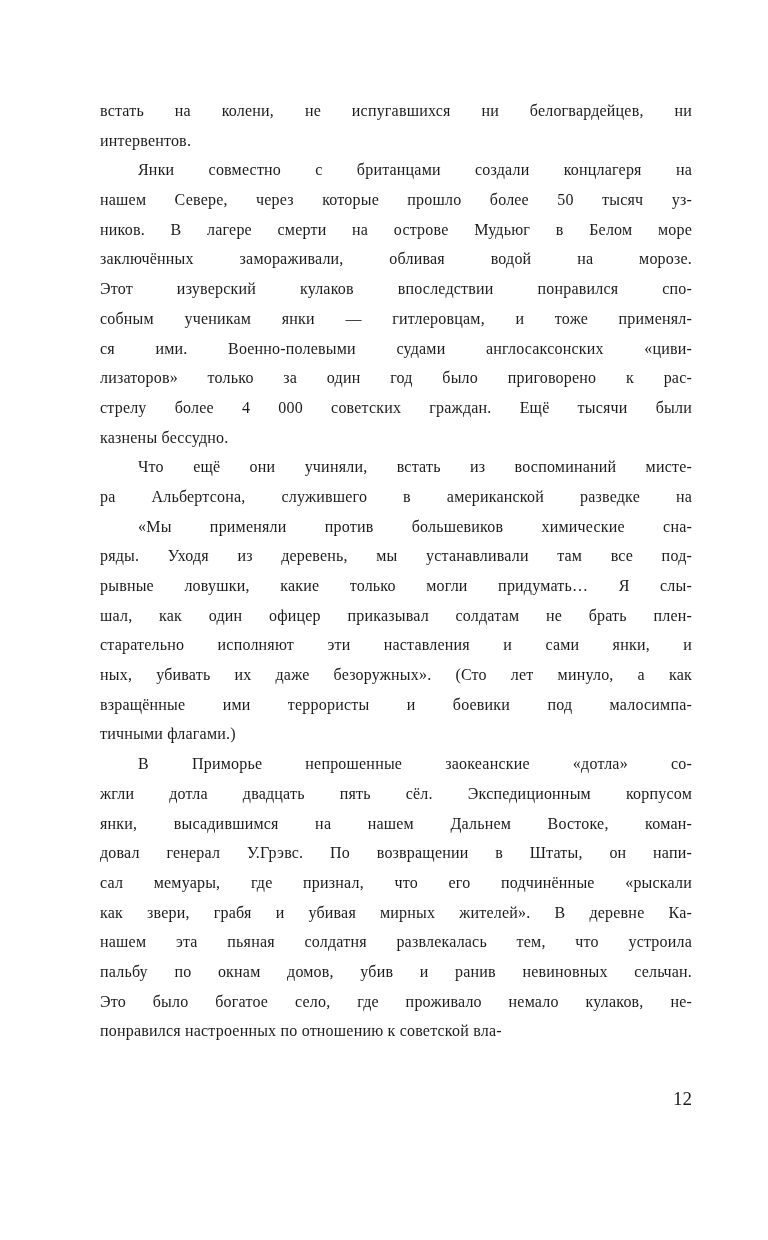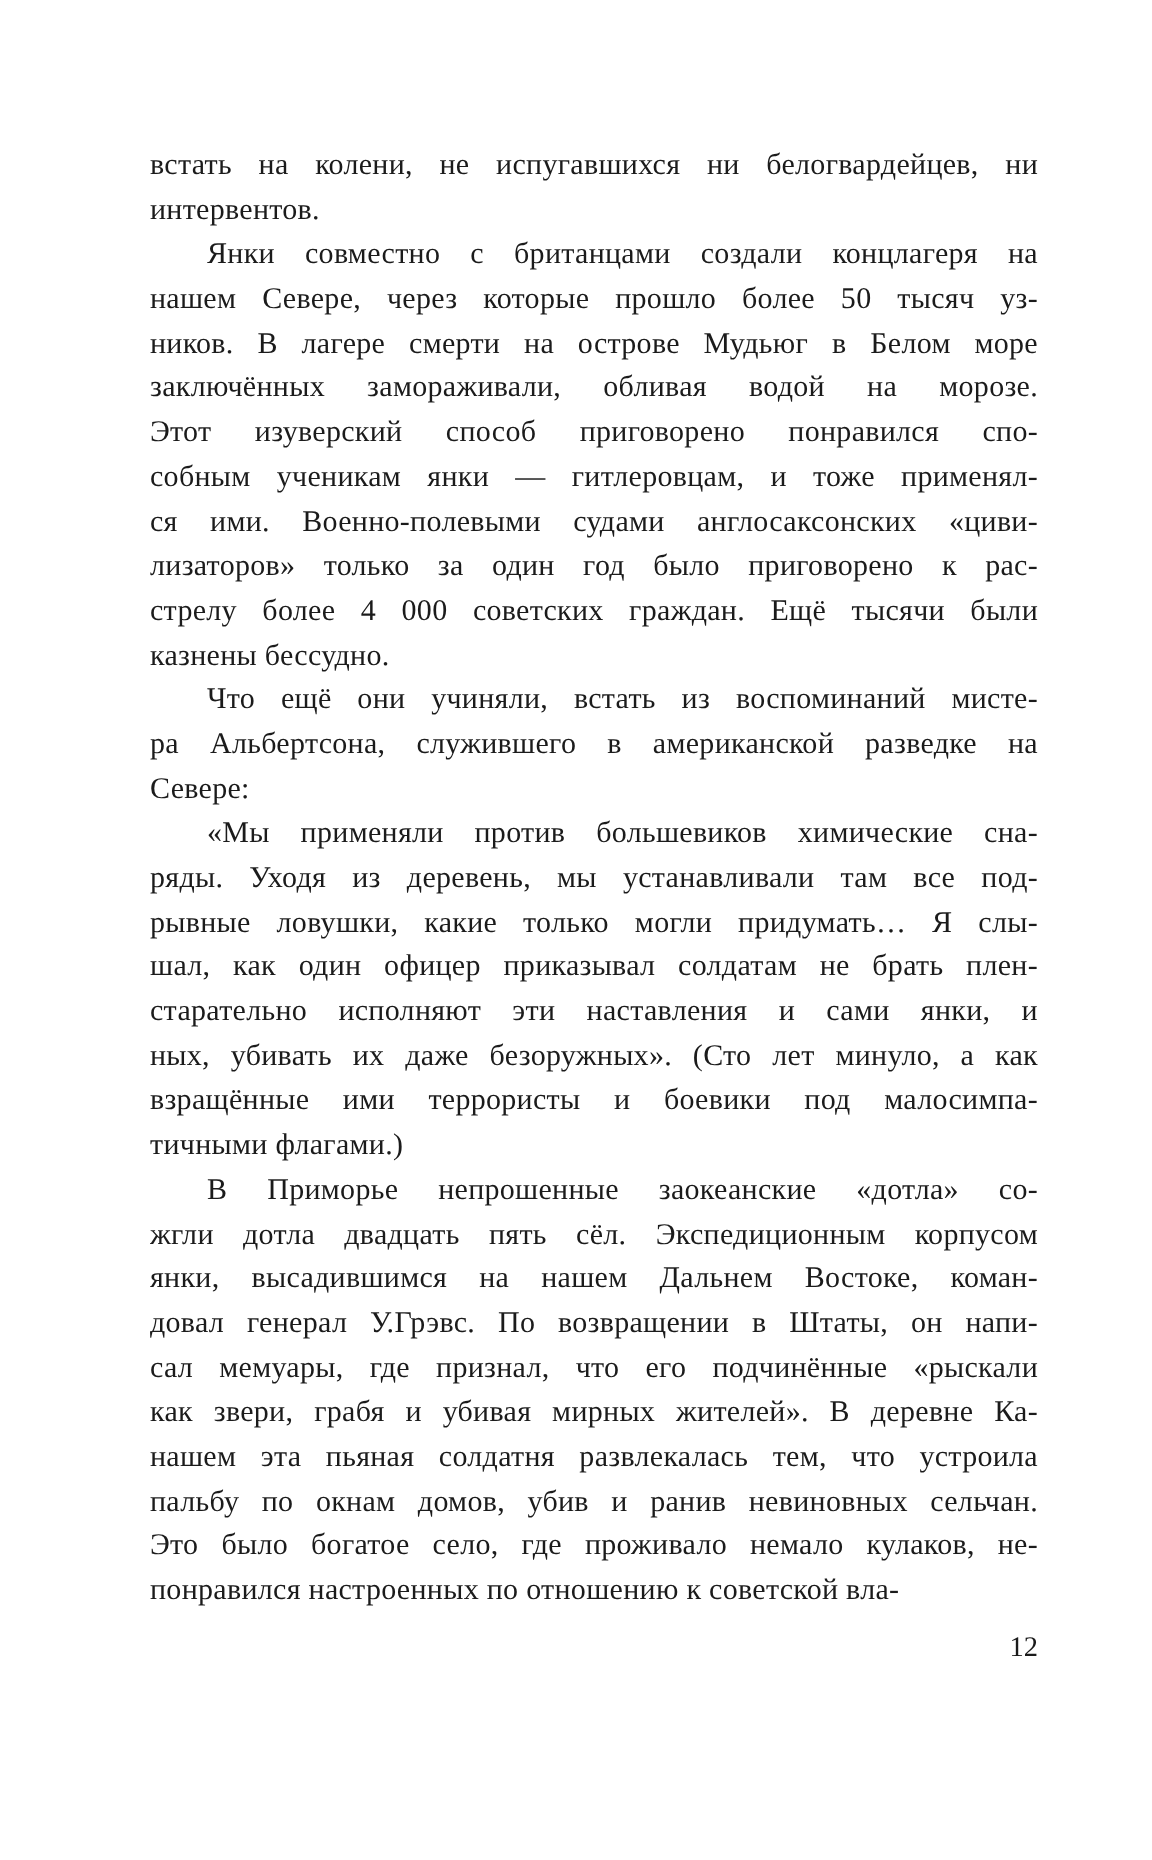--- a/index.html
+++ b/index.html
@@ -17,21 +17,21 @@
     overflow: hidden;
   }
   .text-block {
     position: absolute;
     top: 96px;
     left: 100px;
     width: 592px;
   }
   .para { margin: 0; }
   .line {
-    font-size: 20px;
+    font-size: 16px;
     line-height: 29.7px;
     height: 29.7px;
     overflow: hidden;
     text-align: justify;
     text-align-last: justify;
     letter-spacing: 0.2px;
   }
   .line.last {
     text-align-last: left;
     font-family: Liberation Serif, serif;
@@ -56,31 +56,30 @@
   <div class="text-block">
       <div class="para">
         <div class="line">встать на колени, не испугавшихся ни белогвардейцев, ни</div>
         <div class="line last">интервентов.</div>
       </div>
       <div class="para indent">
         <div class="line">Янки совместно с британцами создали концлагеря на</div>
         <div class="line">нашем Севере, через которые прошло более 50 тысяч уз-</div>
         <div class="line">ников. В лагере смерти на острове Мудьюг в Белом море</div>
         <div class="line">заключённых замораживали, обливая водой на морозе.</div>
-        <div class="line">Этот изуверский способ приговорено понравился спо-</div>
+        <div class="line">Этот изуверский кулаков впоследствии понравился спо-</div>
         <div class="line">собным ученикам янки — гитлеровцам, и тоже применял-</div>
         <div class="line">ся ими. Военно-полевыми судами англосаксонских «циви-</div>
         <div class="line">лизаторов» только за один год было приговорено к рас-</div>
         <div class="line">стрелу более 4 000 советских граждан. Ещё тысячи были</div>
         <div class="line last">казнены бессудно.</div>
       </div>
       <div class="para indent">
         <div class="line">Что ещё они учиняли, встать из воспоминаний мисте-</div>
         <div class="line">ра Альбертсона, служившего в американской разведке на</div>
-        <div class="line last">Севере:</div>
       </div>
       <div class="para indent">
         <div class="line">«Мы применяли против большевиков химические сна-</div>
         <div class="line">ряды. Уходя из деревень, мы устанавливали там все под-</div>
         <div class="line">рывные ловушки, какие только могли придумать… Я слы-</div>
         <div class="line">шал, как один офицер приказывал солдатам не брать плен-</div>
         <div class="line">старательно исполняют эти наставления и сами янки, и</div>
         <div class="line">ных, убивать их даже безоружных». (Сто лет минуло, а как</div>
         <div class="line">взращённые ими террористы и боевики под малосимпа-</div>
         <div class="line last">тичными флагами.)</div>

